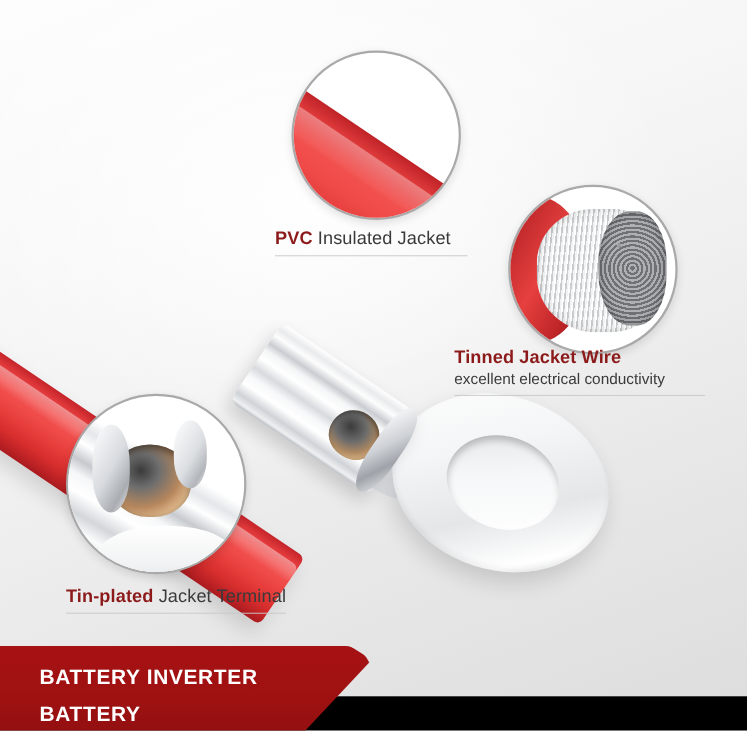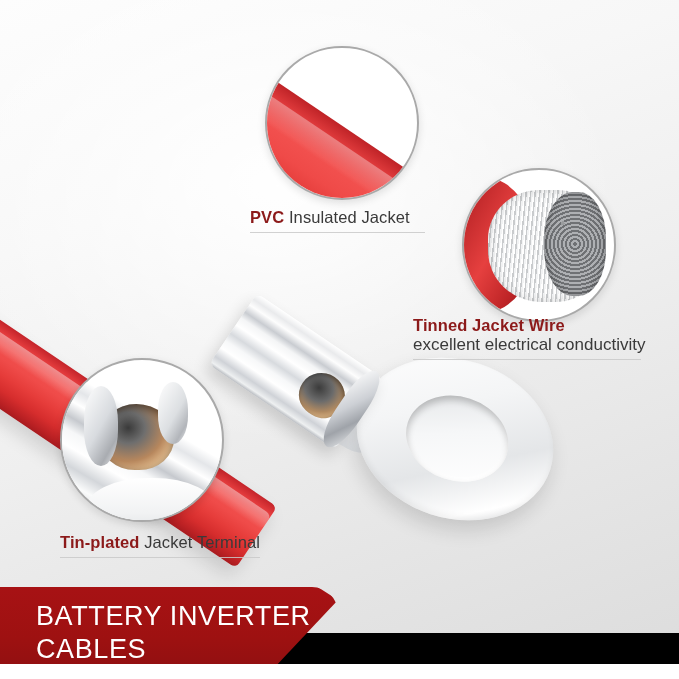--- a/index.html
+++ b/index.html
@@ -155,21 +155,21 @@
   }
 
   
   .callout{position:absolute;}
   .callout .line1{
     font-size:16.5px;line-height:20px;letter-spacing:.1px;white-space:nowrap;
   }
   .callout .line1 .hl{font-weight:bold;color:#8c1a1a;}
   .callout .line1 .rest{font-weight:normal;color:#3a3a3a;}
   .callout .line2{
-    font-size:17px;line-height:19px;color:#3a3a3a;white-space:nowrap;
+    font-size:14px;line-height:19px;color:#3a3a3a;white-space:nowrap;
   }
   .callout .rule{
     margin-top:5px;height:1px;background:#c9c9c9;opacity:.85;
   }
   .c-pvc{left:250px;top:207px;}
   .c-pvc .rule{width:175px;}
   .c-wire{left:413px;top:315px;}
   .c-wire .rule{width:228px;}
   .c-term{left:60px;top:532px;}
   .c-term .rule{width:200px;}
@@ -179,21 +179,21 @@
     position:absolute;left:0;right:0;top:633px;height:46px;background:#000000;
   }
   .red-banner{
     position:absolute;left:0;top:587px;width:338px;height:92px;
     background:linear-gradient(to bottom,#a71214 0%,#9e1111 55%,#8d0f11 100%);
     border-top-right-radius:26px;
     clip-path:polygon(0 0, 94% 0, 100% 14%, 78% 100%, 0 100%);
   }
   .banner-text{
     position:absolute;left:36px;top:600px;
-    color:#ffffff;font-weight:normal;font-size:27px;line-height:33px;
+    color:#ffffff;font-weight:bold;font-size:19px;line-height:33px;
     letter-spacing:.6px;
   }
   .banner-text .l2{display:block;}
 </style>
 </head>
 <body>
 
 <div id="stage">
 
   <div class="bg-soft"></div>
@@ -252,16 +252,16 @@
     <div class="line1">
       <span class="hl">Tin-plated</span><span class="rest"> Jacket Terminal</span>
     </div>
     <div class="rule"></div>
   </div>
 
   <div class="black-band"></div>
   <div class="red-banner"></div>
   <div class="banner-text">
     <span>BATTERY INVERTER</span>
-    <span class="l2">CABLES</span>
+    <span class="l2">BATTERY</span>
   </div>
 
 </div>
 
 </body></html>

